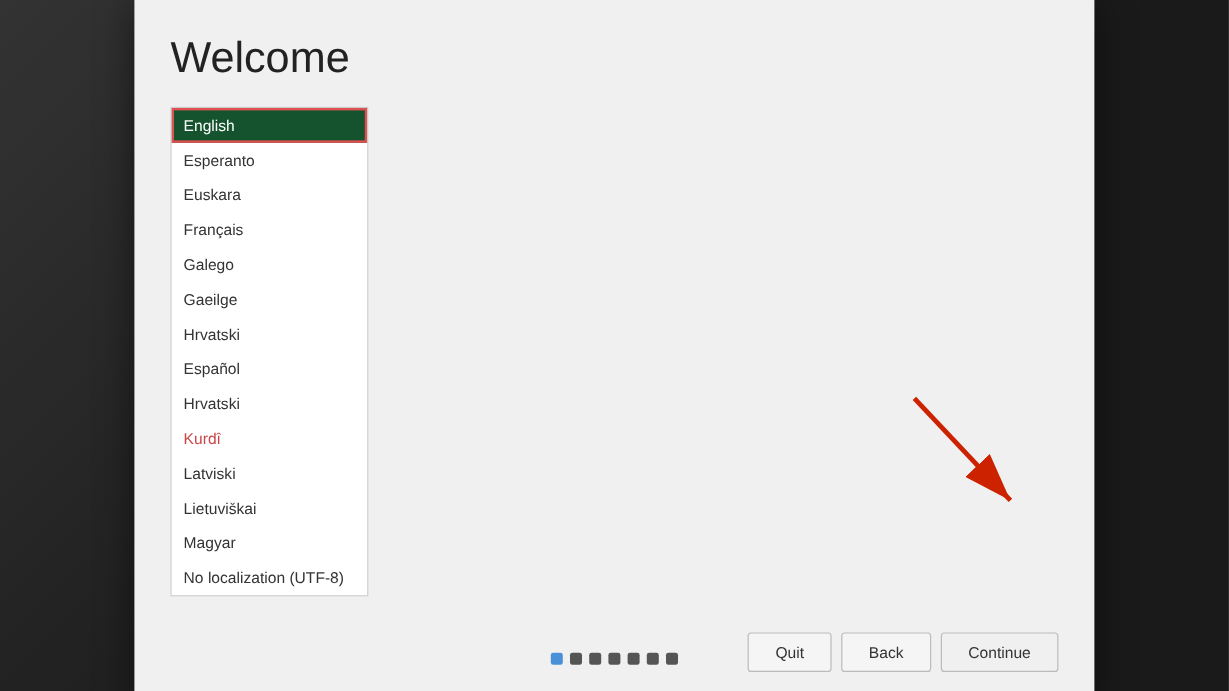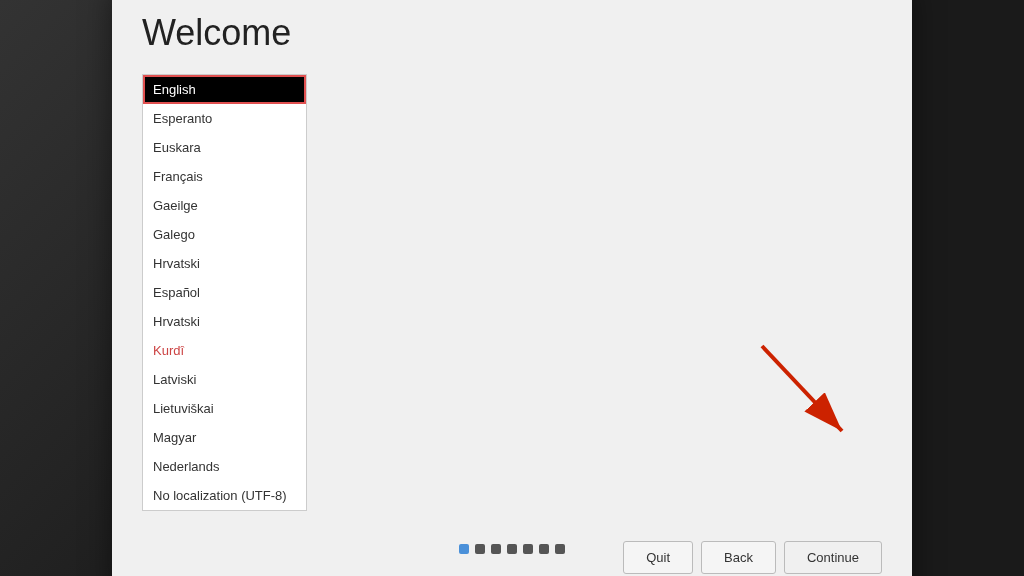--- a/index.html
+++ b/index.html
@@ -85,21 +85,21 @@
 
     .language-item {
       padding: 5px 8px;
       font-size: 13px;
       cursor: pointer;
       color: #333;
       border: 2px solid transparent;
     }
 
     .language-item.selected {
-      background: #000000;
+      background: #14532d;
       color: white;
       border: 2px solid #e05050;
     }
 
     .language-item.kurdish {
       color: #cc4444;
     }
 
     
     .dialog-footer {
@@ -167,30 +167,29 @@
 <div class="dialog">
   <div class="dialog-title">Welcome</div>
 
   <div class="dialog-content">
     <div class="language-list" id="language-list">
 
     <div class="language-item selected">English</div>
         <div class="language-item">Esperanto</div>
         <div class="language-item">Euskara</div>
         <div class="language-item">Français</div>
+        <div class="language-item">Galego</div>
         <div class="language-item">Gaeilge</div>
-        <div class="language-item">Galego</div>
         <div class="language-item">Hrvatski</div>
         <div class="language-item">Español</div>
         <div class="language-item">Hrvatski</div>
         <div class="language-item kurdish">Kurdî</div>
         <div class="language-item">Latviski</div>
         <div class="language-item">Lietuviškai</div>
         <div class="language-item">Magyar</div>
-        <div class="language-item">Nederlands</div>
         <div class="language-item">No localization (UTF-8)</div>
       </div>
 
     <svg class="red-arrow" viewBox="0 0 130 130" xmlns="http://www.w3.org/2000/svg">
       <defs>
         <marker id="arrowhead" markerWidth="10" markerHeight="7" refX="10" refY="3.5" orient="auto">
           <polygon points="0 0, 10 3.5, 0 7" fill="#cc2200"></polygon>
         </marker>
       </defs>
       <line x1="20" y1="20" x2="100" y2="105" stroke="#cc2200" stroke-width="4" marker-end="url(#arrowhead)"></line>

